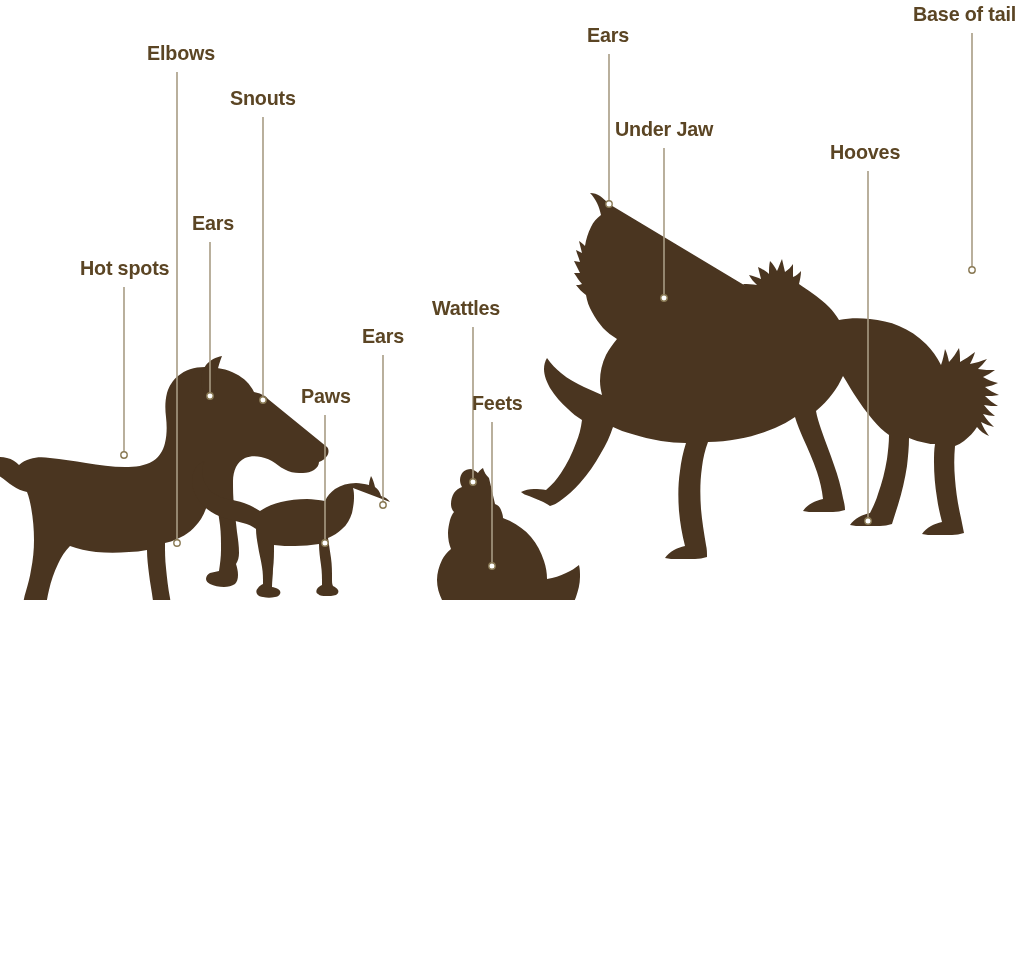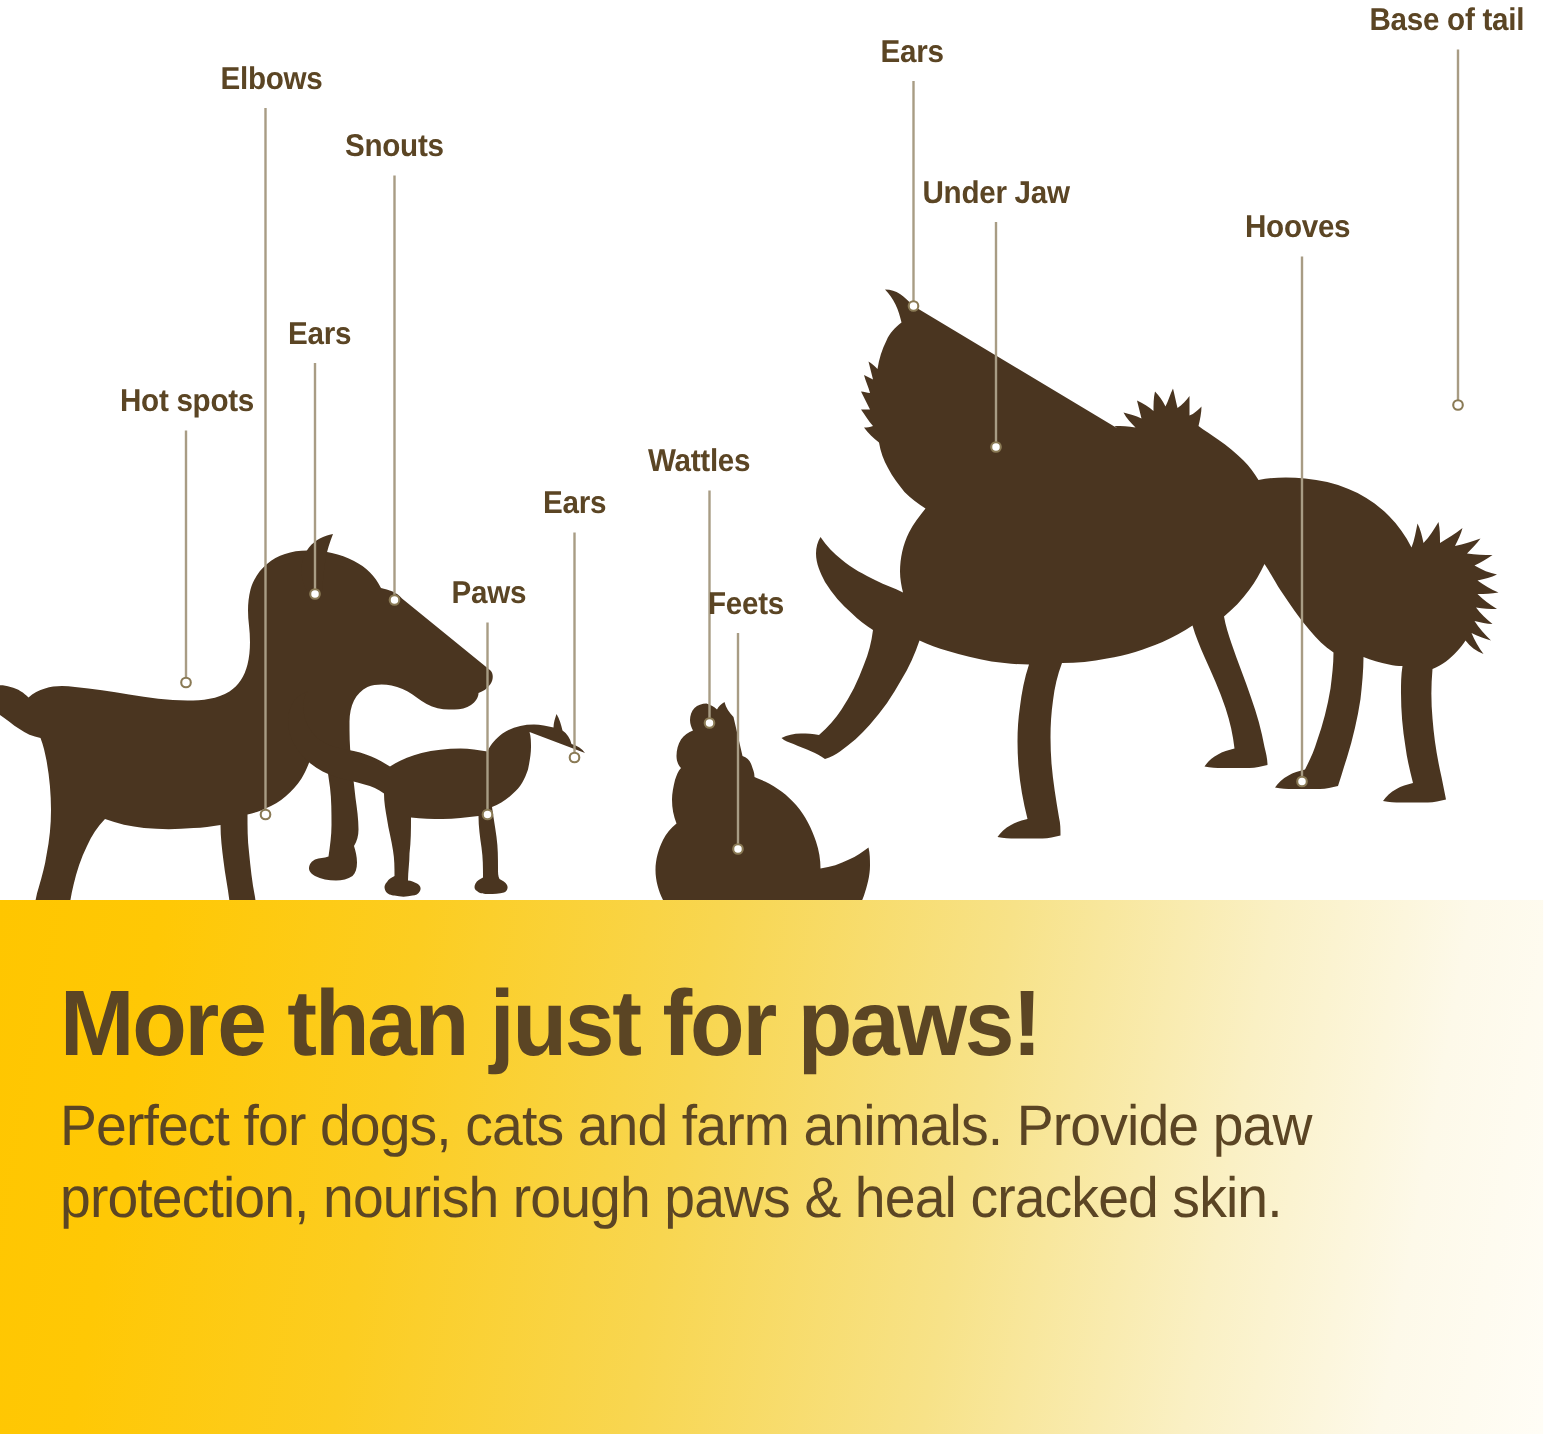--- a/index.html
+++ b/index.html
@@ -499,20 +499,14 @@
     <div class="callout-label" style="left:301px; top:385px;">Paws</div>
     <div class="callout-label" style="left:362px; top:325px;">Ears</div>
     <div class="callout-label" style="left:432px; top:297px;">Wattles</div>
     <div class="callout-label" style="left:472px; top:392px;">Feets</div>
     <div class="callout-label" style="left:587px; top:24px;">Ears</div>
     <div class="callout-label" style="left:615px; top:118px;">Under Jaw</div>
     <div class="callout-label" style="left:830px; top:141px;">Hooves</div>
     <div class="callout-label" style="left:913px; top:3px;">Base of tail</div>
   </div>
 
-  <div id="banner">
-    <div id="banner-inner">
-      <h1 id="headline">More than just for paws!</h1>
-      <p id="subcopy">Perfect for dogs, cats and farm animals. Provide paw protection, nourish rough paws &amp; heal cracked skin.</p>
-    </div>
-  </div>
 
 </div>
 
 </body></html>

